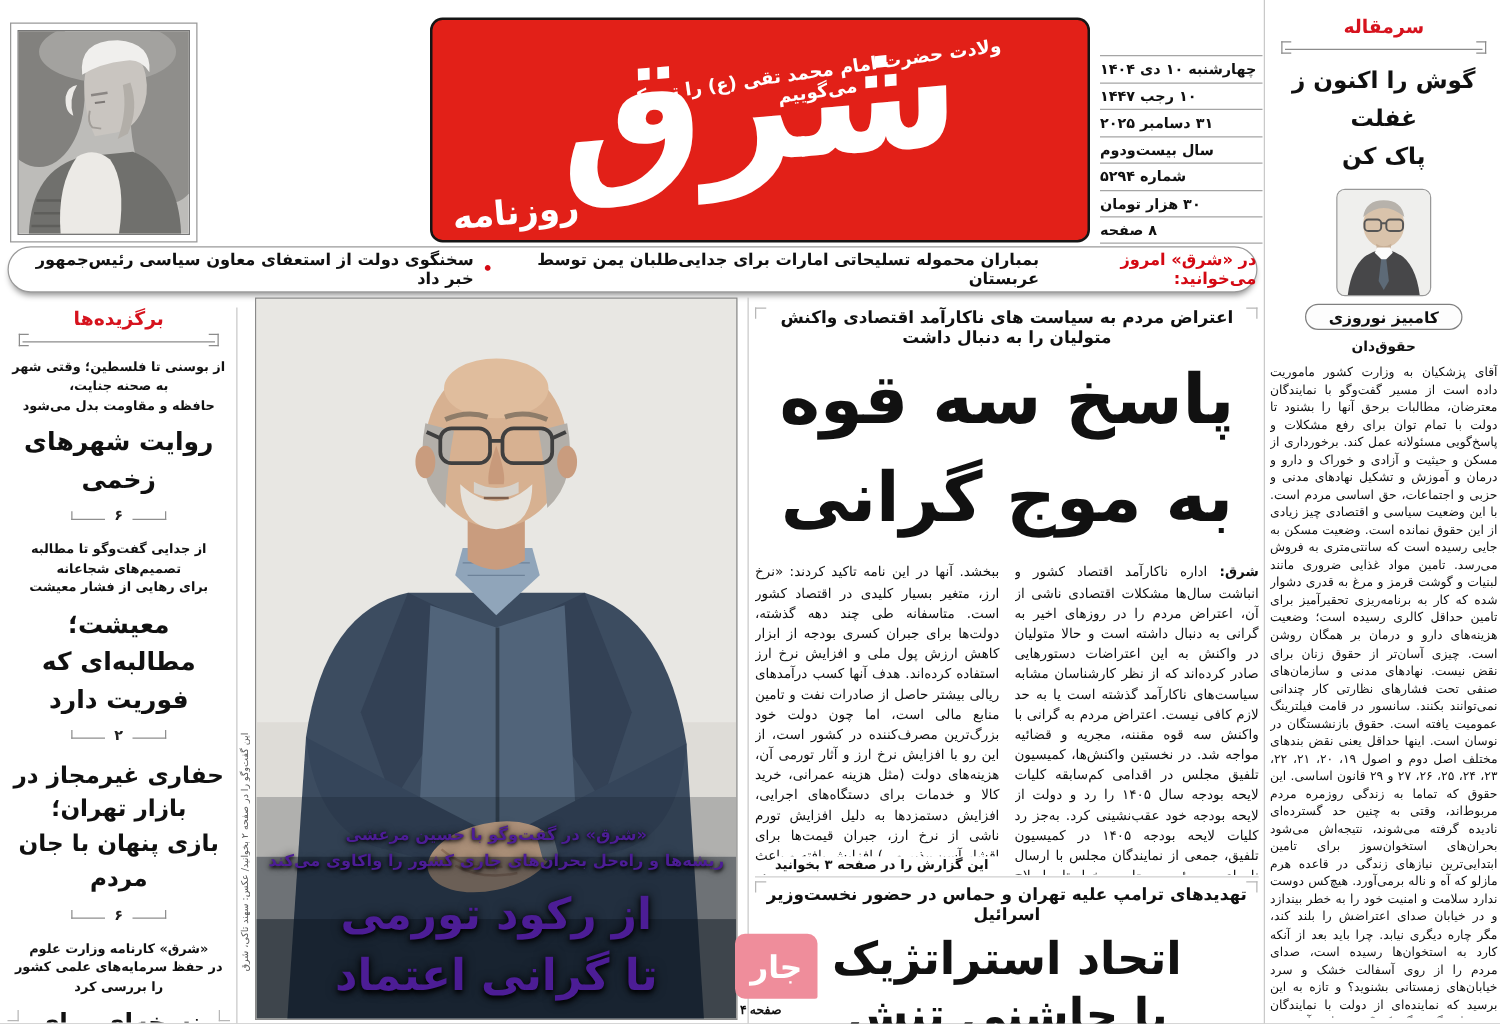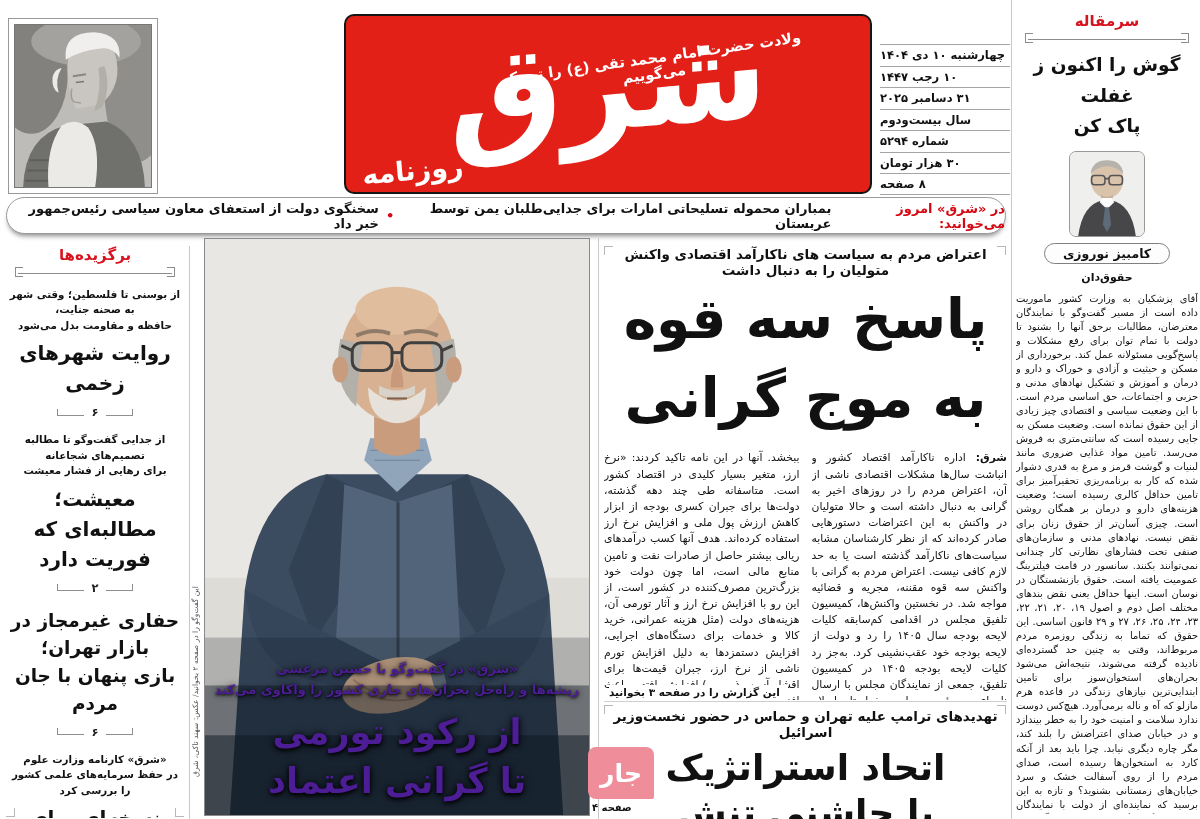--- a/index.html
+++ b/index.html
@@ -68,30 +68,30 @@
   .credit { position:absolute; left:191px; top:586px; height:228px; writing-mode:vertical-rl; transform:rotate(180deg);
             font-size:7.6px; color:#555; letter-spacing:.5px; }
 
   
   .main { left:604px; top:246px; width:403px; text-align:center; }
   .ms-kicker { font-size:13.5px; font-weight:bold; }
   .ms-headline { font-size:55px; font-weight:bold; line-height:1.44; margin-top:2px; }
   .ms-cols { display:flex; gap:12px; margin-top:12px; text-align:justify; }
   .ms-col { flex:1; font-size:10.8px; line-height:1.5; height:250px; overflow:hidden; position:relative; }
   .lead-prefix { font-weight:bold; }
-  .ms-footer { position:absolute; bottom:0; left:5px; background:#fff; padding-right:8px; font-size:10.5px; font-weight:bold; }
+  .ms-footer { position:absolute; bottom:0; left:16px; background:#fff; padding-right:8px; font-size:10.5px; font-weight:bold; }
 
   
   .story2 { left:604px; top:708px; width:403px; text-align:center; }
   .s2-kicker { font-size:13.5px; font-weight:bold; }
   .s2-headline { font-size:36px; font-weight:bold; line-height:1.24; margin-top:6px; }
   .jar { left:588px; top:747px; width:66px; height:52px; background:#ef8d9b; border-radius:8px; color:#fff;
          display:flex; align-items:center; justify-content:center; font-size:25px; font-weight:bold;
          border-bottom-right-radius:2px; }
-  .jar-page { left:592px; top:802px; font-size:10px; font-weight:bold; }
+  .jar-page { left:592px; top:802px; font-size:10px; font-weight:bold;font-family:Liberation Serif, serif; }
 
   
   .editorial { left:1016px; top:12px; width:182px; height:802px; overflow:hidden; }
   .ed-headline { font-size:18.5px; font-weight:bold; text-align:center; line-height:1.65; margin-top:10px; }
   .ed-photo { width:76px; height:86px; margin:9px auto 0; border:1px solid #999; border-radius:7px; overflow:hidden; background:#efefed; }
   .ed-photo svg { width:100%; height:100%; display:block; }
   .ed-name { width:fit-content; margin:6px auto 0; border:1px solid #7f7f7f; border-radius:11px; padding:2px 18px;
              font-size:12.5px; font-weight:bold; background:#fdfdfd; }
   .ed-role { text-align:center; font-size:11px; font-weight:bold; margin-top:7px; }
   .ed-body { margin-top:8px; font-size:9.9px; line-height:1.42; text-align:justify; color:#101010; }

